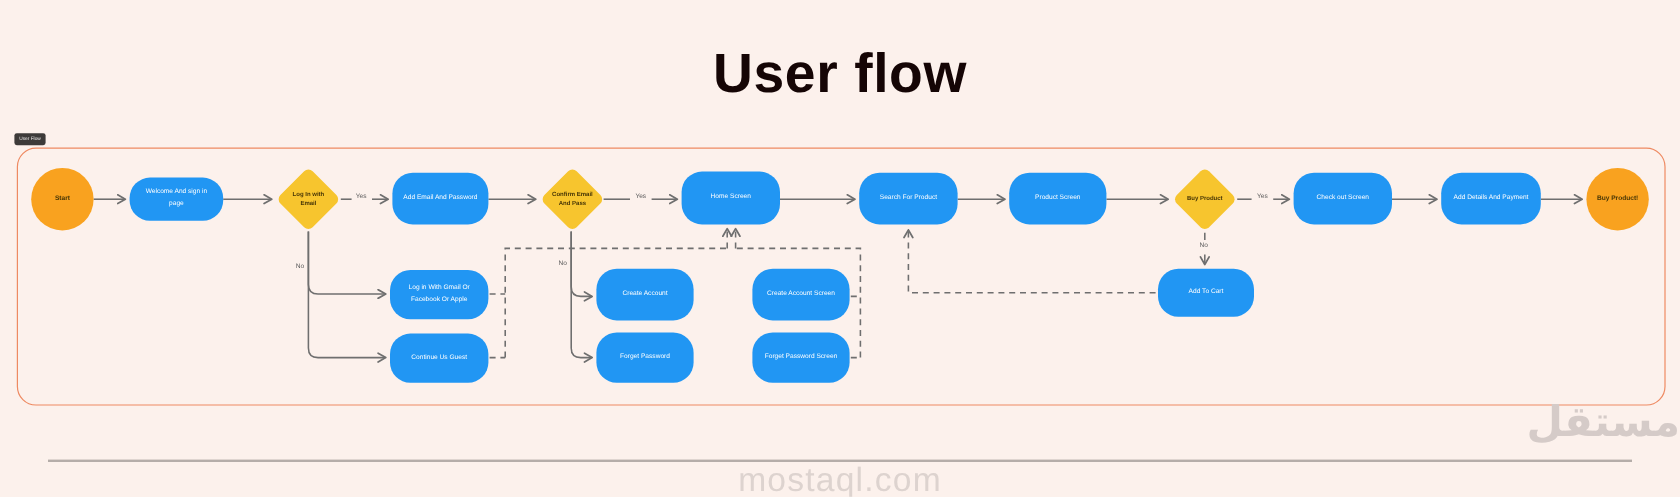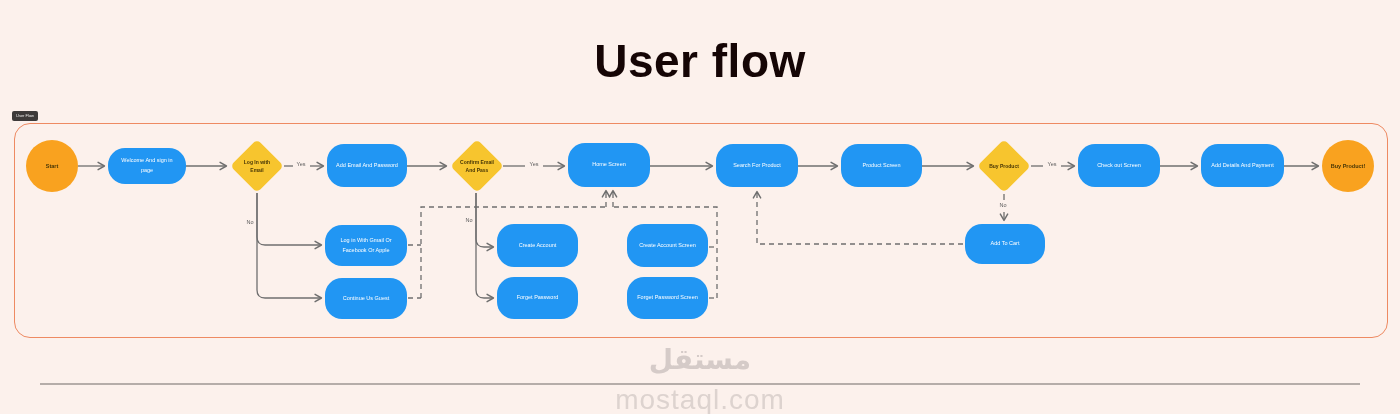--- a/index.html
+++ b/index.html
@@ -54,22 +54,22 @@
   }
   .diamond-label{
     position:relative;font-size:5px;line-height:1.7;color:var(--dark-label);
     text-align:center;font-weight:bold;width:34px;
   }
   .edge-label{
     position:absolute;font-size:5.5px;color:#5C5C5C;
     text-align:center;width:14px;line-height:1;
   }
   .watermark-logo{
-    position:absolute;top:343px;left:0;width:100%;text-align:center;
-    font-size:28px;font-weight:bold;color:#D5CBC8;
+    position:absolute;top:332px;left:0;width:100%;text-align:right;
+    font-size:35px;font-weight:bold;color:#D5CBC8;
     font-family:"DejaVu Sans",sans-serif;
   }
   .watermark-line{
     position:absolute;top:383px;left:40px;width:1320px;height:2px;
     background:#B5ADA9;
   }
   .watermark-site{
     position:absolute;top:384px;left:0;width:100%;text-align:center;
     font-size:28px;font-weight:normal;color:#DDD3CF;letter-spacing:1px;
   }

